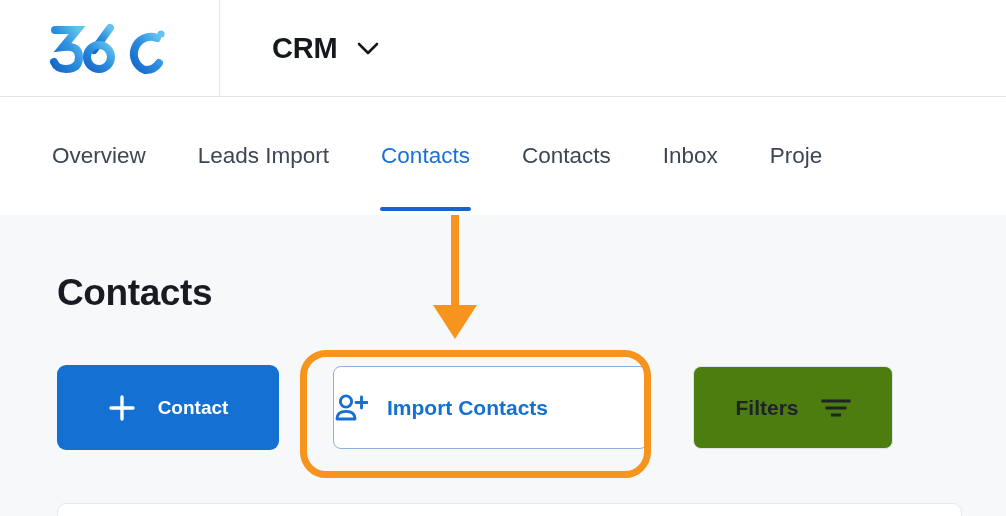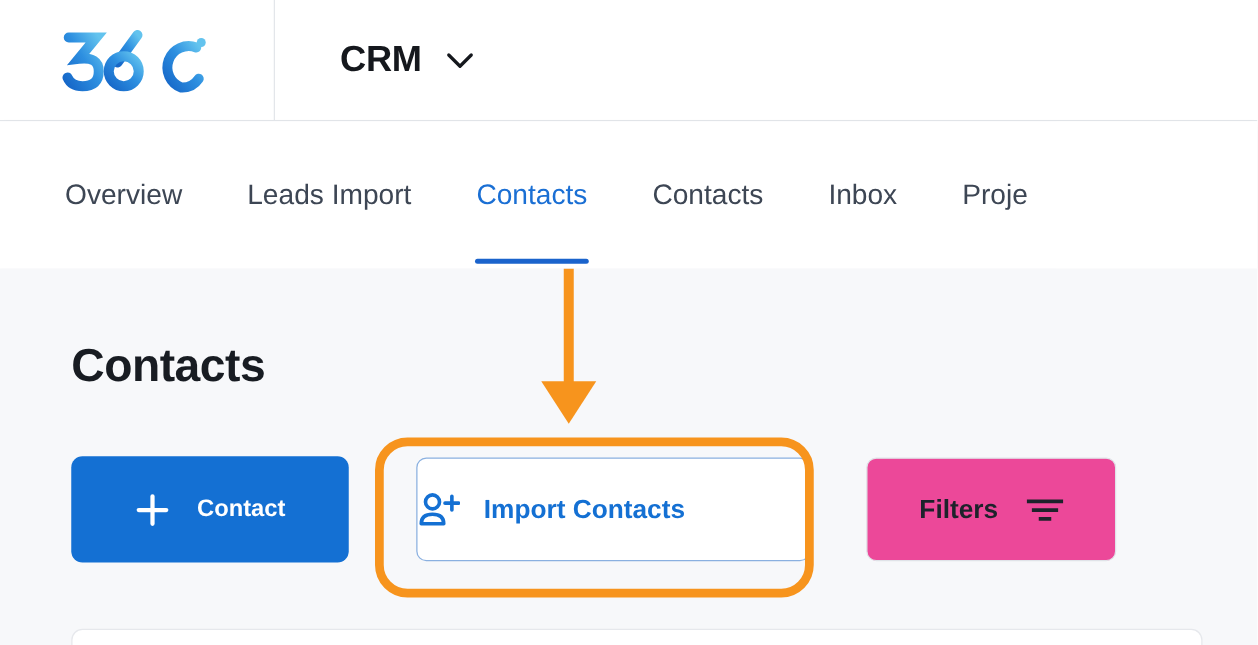--- a/index.html
+++ b/index.html
@@ -84,21 +84,21 @@
     background:#ffffff; border:1.5px solid #8ab0e0; cursor:pointer;
     display:flex; align-items:center; justify-content:flex-start; gap:19px;
     color:#1470d3; font-size:21px; font-weight:700;
     font-family:"Liberation Sans", sans-serif;
     margin-left:54px;
   }
   .person-plus-icon { width:34px; height:30px; display:block; }
 
   .btn-filters {
     width:200px; height:83px; border-radius:8px;
-    background:#ec4899; border:1.5px solid #e0e3e8; cursor:pointer;
+    background:#4d7c0f; border:1.5px solid #e0e3e8; cursor:pointer;
     display:flex; align-items:center; justify-content:center; gap:22px;
     color:#1d222b; font-size:21px; font-weight:700;
     font-family:"Liberation Sans", sans-serif;
     margin-left:45px;
   }
   .filter-icon { width:30px; height:20px; display:block; }
 
   
   .bottom-card {
     position:absolute; left:57px; top:288px;

